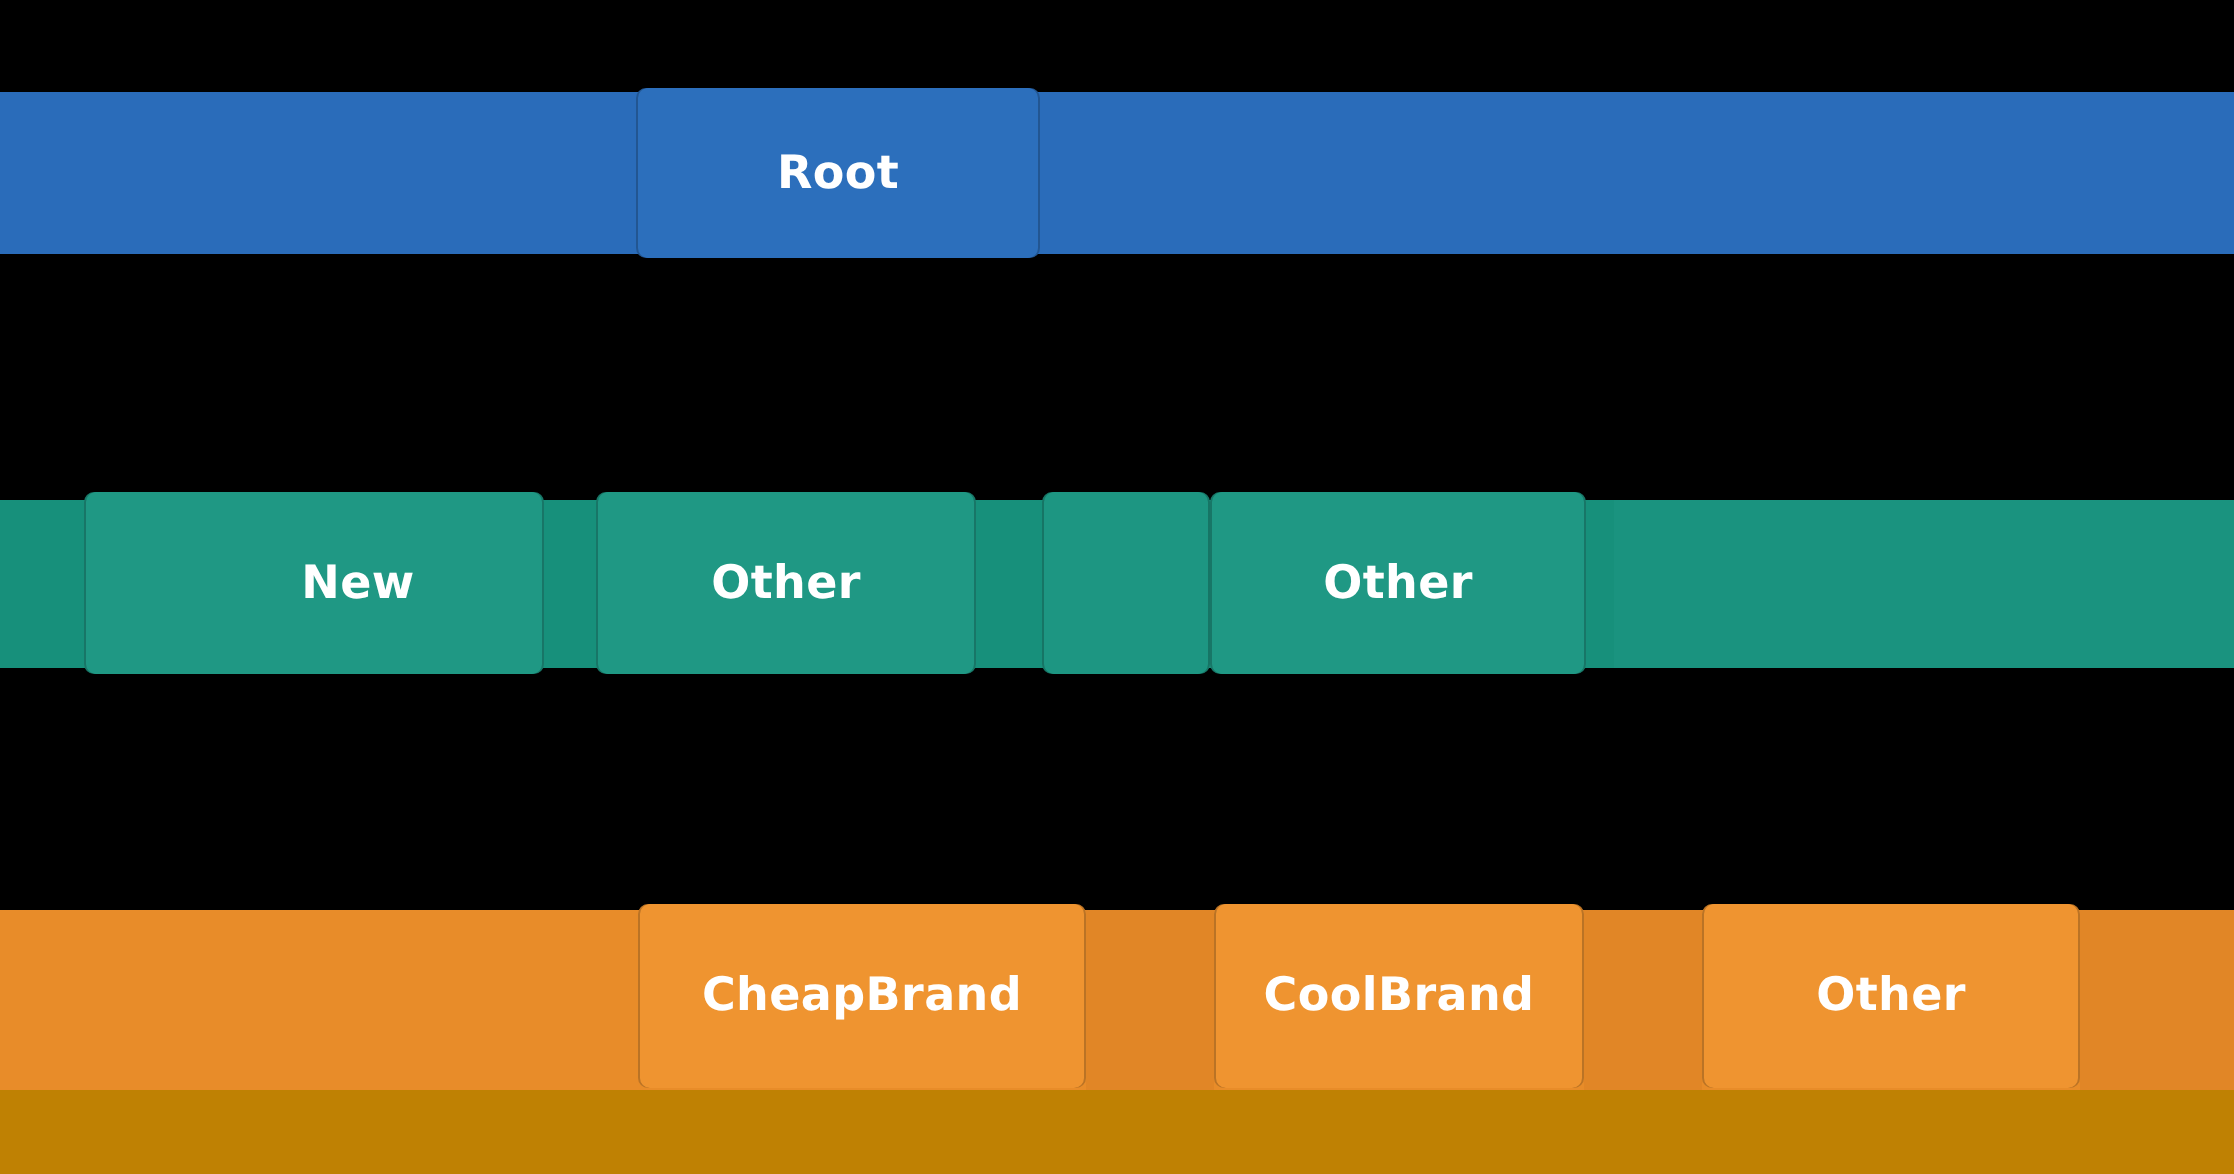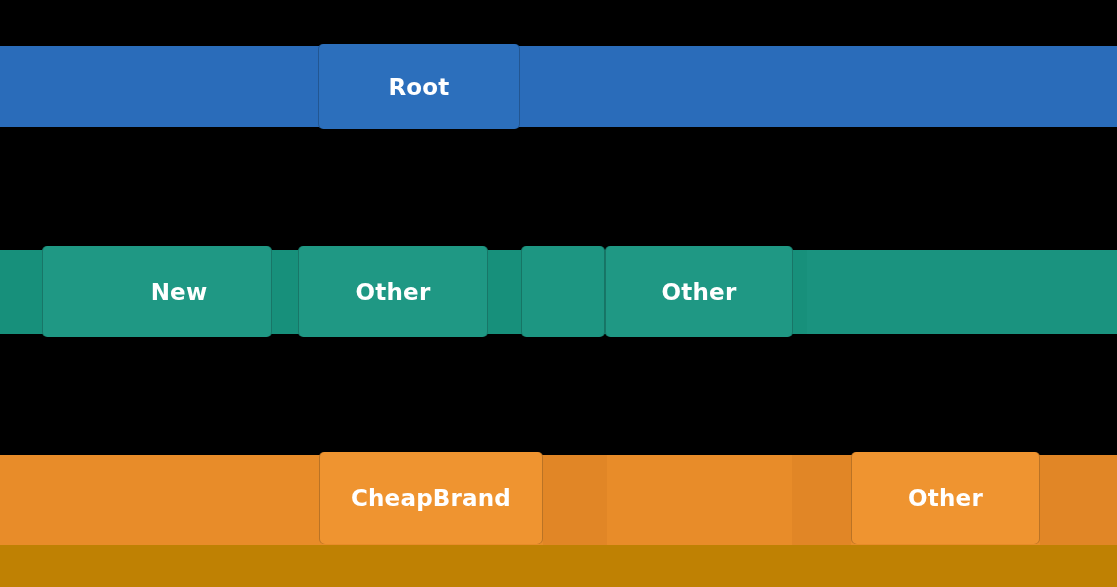--- a/index.html
+++ b/index.html
@@ -69,17 +69,20 @@
     <div class="node" style="left: 605px; top: 246px; width: 188px; height: 91px; background: rgb(31, 152, 132);">
       <span class="node-label">Other</span>
     </div>
     <div class="row-bar" style="top: 455px; height: 90px; background: rgb(232, 140, 41);"></div>
     <div class="shade-seg" style="left: 543px; top: 455px; width: 64px; height: 90px; background: rgb(225, 134, 38);"></div>
     <div class="shade-seg" style="left: 792px; top: 455px; width: 59px; height: 90px; background: rgb(225, 134, 38);"></div>
     <div class="shade-seg" style="left: 1040px; top: 455px; width: 77px; height: 90px; background: rgb(225, 134, 38);"></div>
     <div class="node" style="left: 319px; top: 452px; width: 224px; height: 92px; background: rgb(239, 148, 48);">
       <span class="node-label">CheapBrand</span>
     </div>
+    <div class="node" style="left: 607px; top: 452px; width: 185px; height: 92px; background: rgb(239, 148, 48);">
+      <span class="node-label">CoolBrand</span>
+    </div>
     <div class="node" style="left: 851px; top: 452px; width: 189px; height: 92px; background: rgb(239, 148, 48);">
       <span class="node-label">Other</span>
     </div>
     <div class="footer-strip" style="top: 545px; height: 42px; background: rgb(191, 129, 3);"></div>
   </div>
 
 </body></html>

